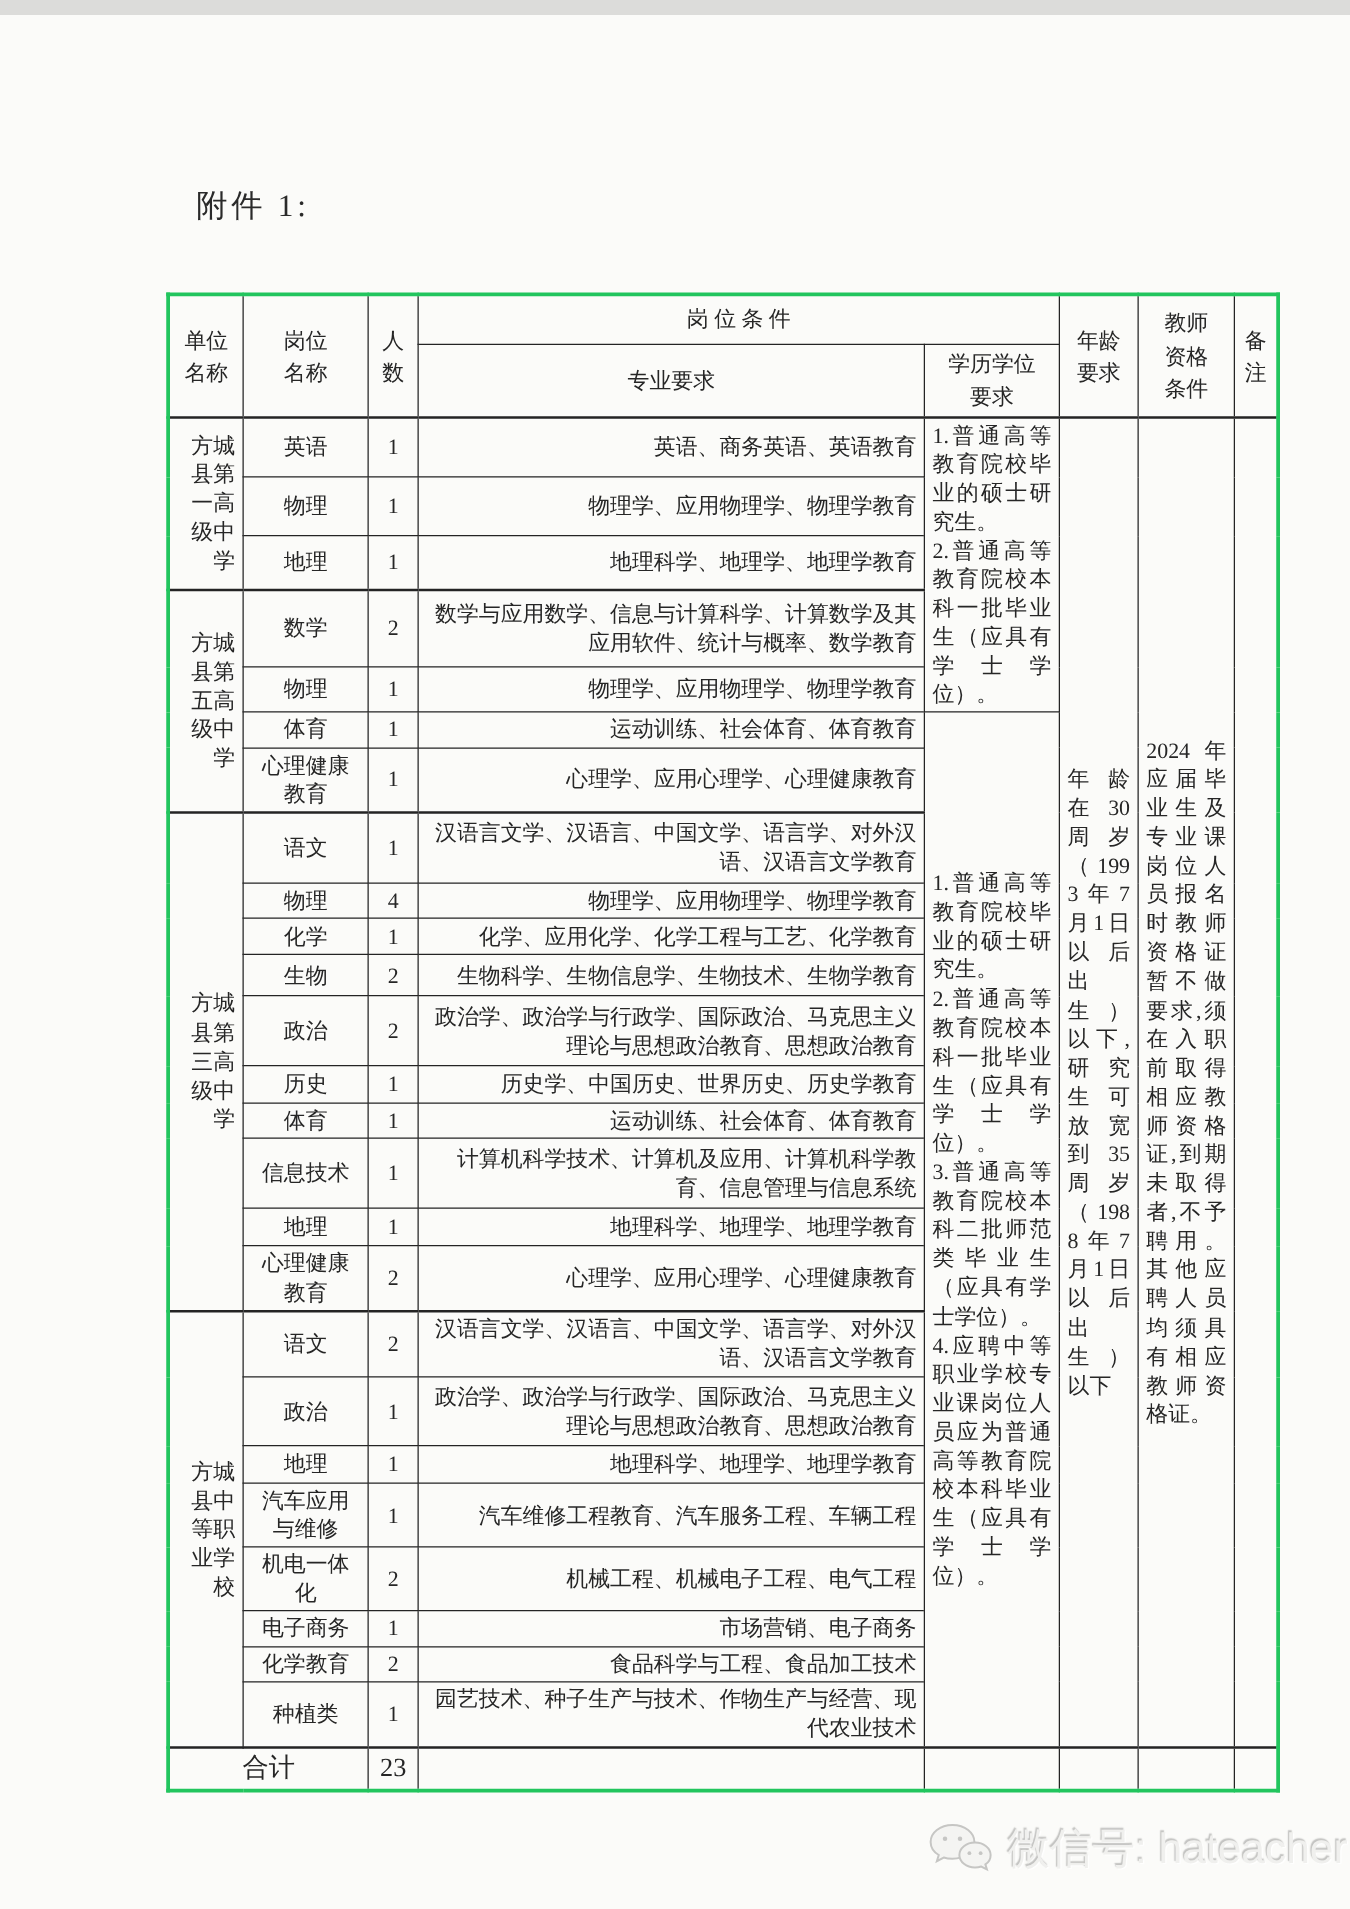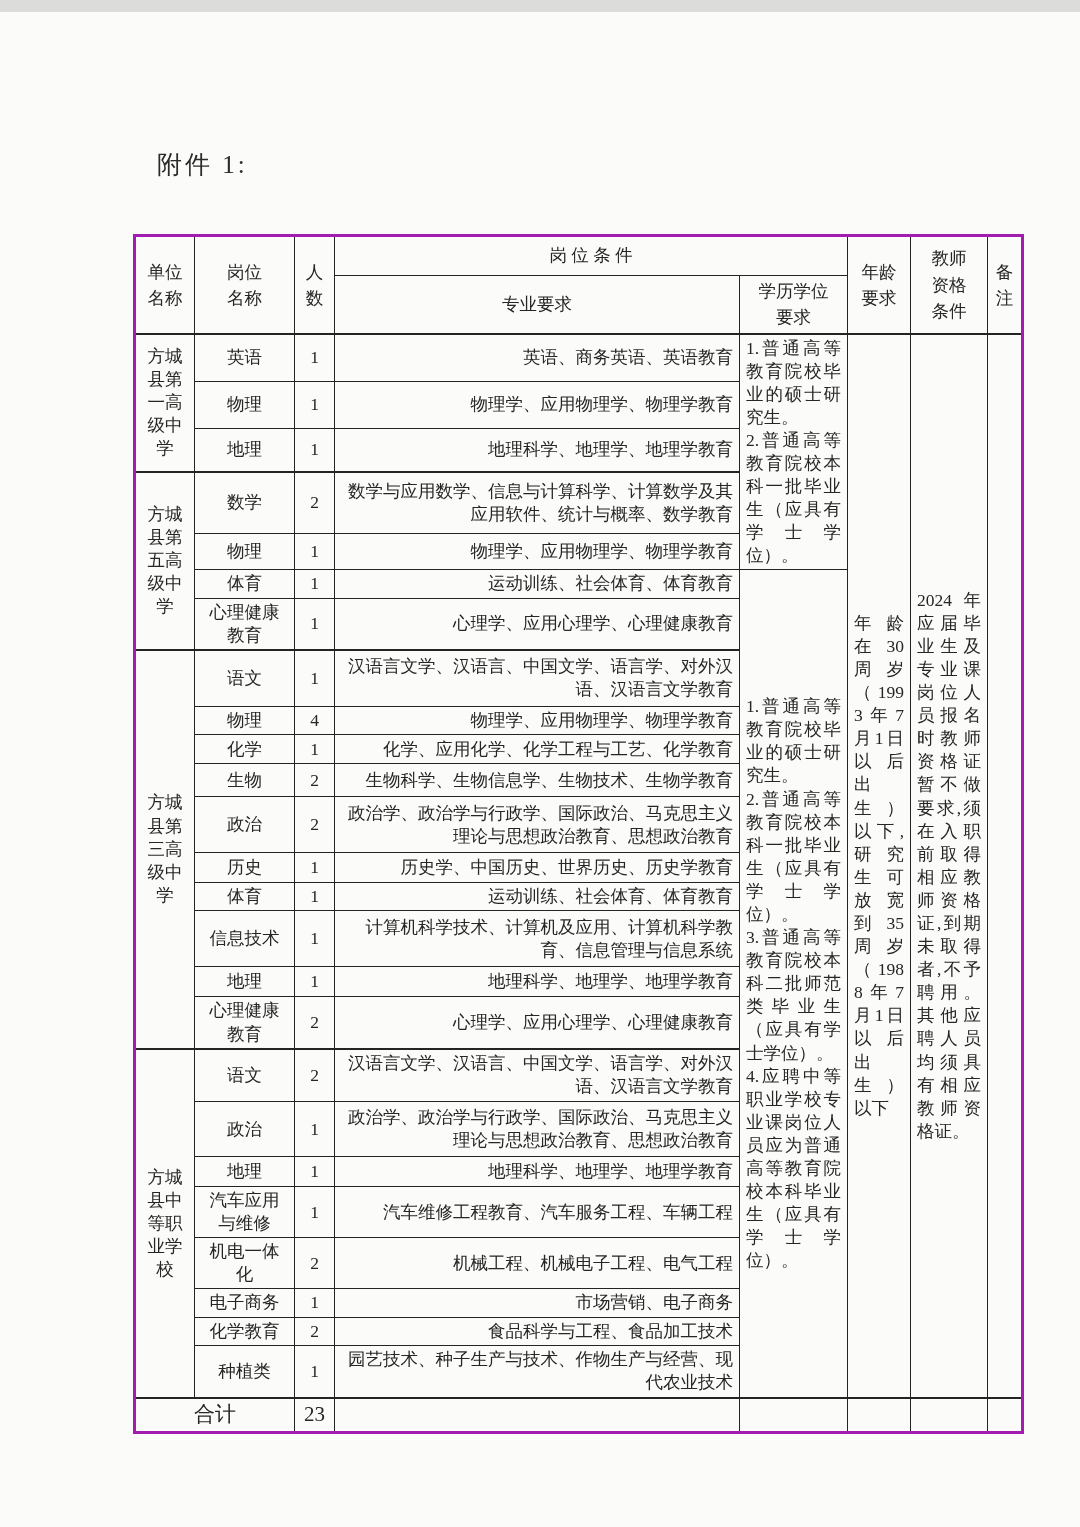--- a/index.html
+++ b/index.html
@@ -12,34 +12,34 @@
     position:absolute;left:157px;top:136px;
     font-size:25px;letter-spacing:3px;color:#2a2a2a;
   }
   .doc-title{
     position:absolute;left:0;top:176px;width:1080px;text-align:center;
     font-size:31px;font-weight:bold;letter-spacing:1px;color:#141414;
   }
   table.jobs{
     position:absolute;left:133px;top:222px;width:888px;
     border-collapse:collapse;table-layout:fixed;
-    border:3px solid #a21caf;
+    border:3px solid #22c55e;
   }
   table.jobs th,table.jobs td{
     border:1.6px solid #242424;box-sizing:border-box;
     font-weight:normal;vertical-align:middle;
     font-size:17.5px;line-height:1.32;color:#262626;
     padding:2px 6px;overflow:hidden;
   }
   tr.grp td,tr.grp th{border-top-width:2.5px;}
   th.hdr{text-align:center;font-size:18px;}
   .hn{margin:0 auto;word-break:break-all;line-height:1.5;text-align:center;}
   .w2{width:2.25em;} .w1{width:1.15em;} .w4{width:4.45em;}
   td.unit{
-    text-align:center;word-break:break-all;line-height:1.75;
+    text-align:right;word-break:break-all;line-height:1.75;
     padding:2px 11px;font-size:17.5px;
   }
   td.pos{text-align:center;word-break:break-all;line-height:1.4;padding:2px 8px;}
   td.cnt{text-align:center;}
   td.majors{text-align:right;padding:2px 10px;}
   td.degree{
     text-align:justify;white-space:pre-line;word-break:break-all;
     vertical-align:middle;padding:4px 7px;
     font-size:16.5px;line-height:1.38;
   }
@@ -258,14 +258,31 @@
       <td class="cnt">23</td>
       <td class="majors"></td>
       <td></td>
       <td></td>
       <td></td>
       <td></td>
     </tr>
   </tbody>
     </table>
 
+  <div class="watermark">
+    <span class="wm-icon">
+      <svg width="52" height="42" viewBox="0 0 52 42">
+        <g fill="#f4f4f2" stroke="#c6c6c4" stroke-width="1.6">
+          <path d="M20 2 C10 2 2.5 8 2.5 15.5 C2.5 20 5 23.5 9 26 L7.5 31 L13 28 C15 28.7 17.5 29 20 29 C30 29 37.5 23 37.5 15.5 C37.5 8 30 2 20 2 Z"></path>
+          <path d="M38 16 C31 16 25.5 20.5 25.5 26 C25.5 31.5 31 36 38 36 C39.8 36 41.5 35.7 43 35.2 L47.5 37.5 L46.3 33.5 C49.2 31.7 50.5 29 50.5 26 C50.5 20.5 45 16 38 16 Z"></path>
+        </g>
+        <g fill="#c6c6c4">
+          <circle cx="14" cy="13" r="1.8"></circle>
+          <circle cx="26" cy="13" r="1.8"></circle>
+          <circle cx="33.5" cy="24.5" r="1.5"></circle>
+          <circle cx="42.5" cy="24.5" r="1.5"></circle>
+        </g>
+      </svg>
+    </span>
+    <span>微信号: hateacher</span>
+  </div>
 
 </div>
 
 </body></html>

